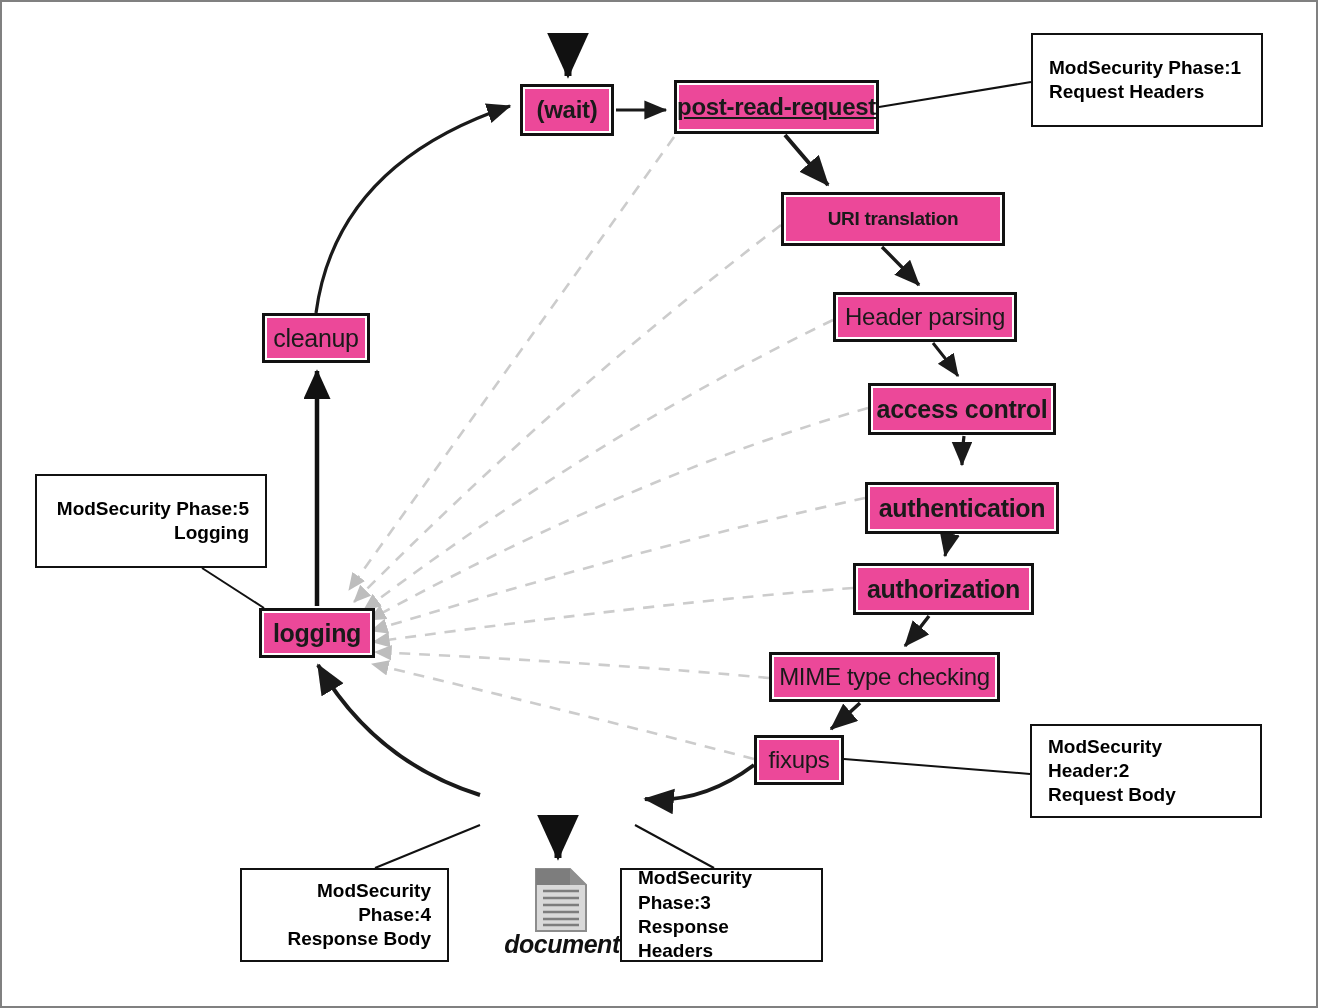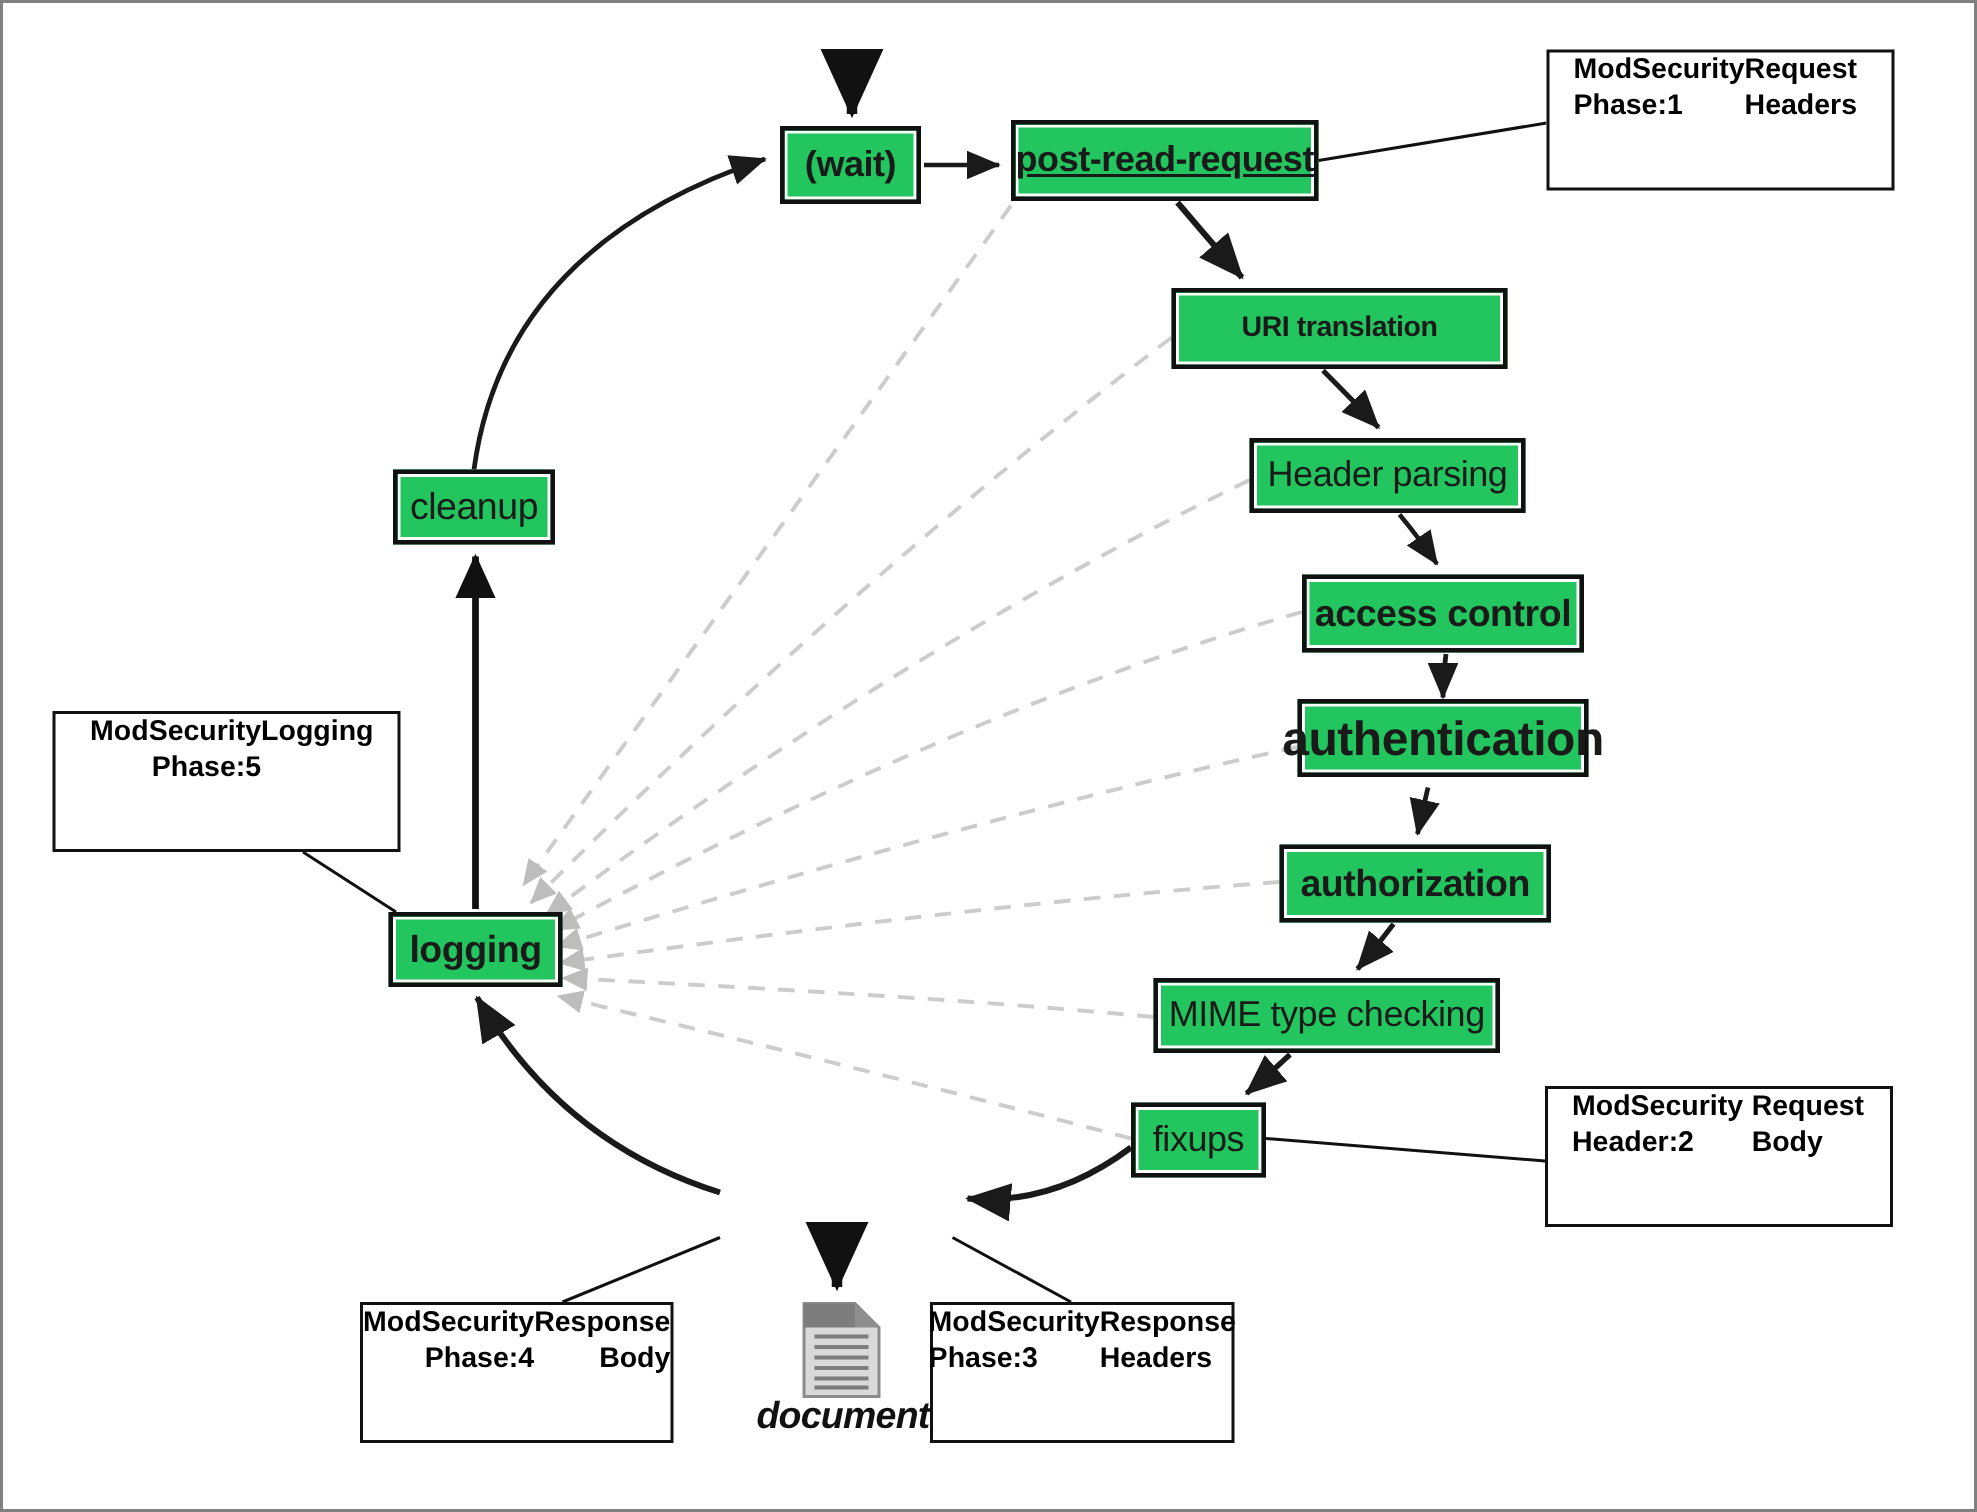--- a/index.html
+++ b/index.html
@@ -21,21 +21,21 @@
     position: absolute;
     left: 0; top: 0;
     width: 1318px;
     height: 1008px;
     pointer-events: none;
   }
   
   .node {
     position: absolute;
     box-sizing: border-box;
-    background: #22c55e;
+    background: #ec4899;
     border: 3px solid #111111;
     box-shadow: inset 0 0 0 2px #ffffff;
     display: flex;
     align-items: center;
     justify-content: center;
     color: #1a1a1a;
     white-space: nowrap;
     letter-spacing: -0.3px;
   }
   .node span {
@@ -45,20 +45,21 @@
   .node.bold span { font-weight: bold; }
   .node.norm span { font-weight: normal; }
 
   
   .note {
     position: absolute;
     box-sizing: border-box;
     background: #ffffff;
     border: 2px solid #111111;
     display: flex;
+    flex-direction: column;
     justify-content: center;
     font-weight: bold;
     font-size: 19px;
     color: #000000;
     line-height: 1.28;
     padding: 0 16px;
   }
   .note.right-align { text-align: right; }
   .note.left-align { text-align: left; }
 
@@ -190,21 +191,21 @@
   </div>
 
   <div class="node norm" style="left:831px; top:290px; width:184px; height:50px; font-size:24px;">
     <span>Header parsing</span>
   </div>
 
   <div class="node bold" style="left:866px; top:381px; width:188px; height:52px; font-size:25px;">
     <span>access control</span>
   </div>
 
-  <div class="node bold" style="left:863px; top:464px; width:194px; height:52px; font-size:32px;">
+  <div class="node bold" style="left:863px; top:480px; width:194px; height:52px; font-size:25px;">
     <span>authentication</span>
   </div>
 
   <div class="node bold" style="left:851px; top:561px; width:181px; height:52px; font-size:25px;">
     <span>authorization</span>
   </div>
 
   <div class="node norm" style="left:767px; top:650px; width:231px; height:50px; font-size:24px;">
     <span>MIME type checking</span>
   </div>

